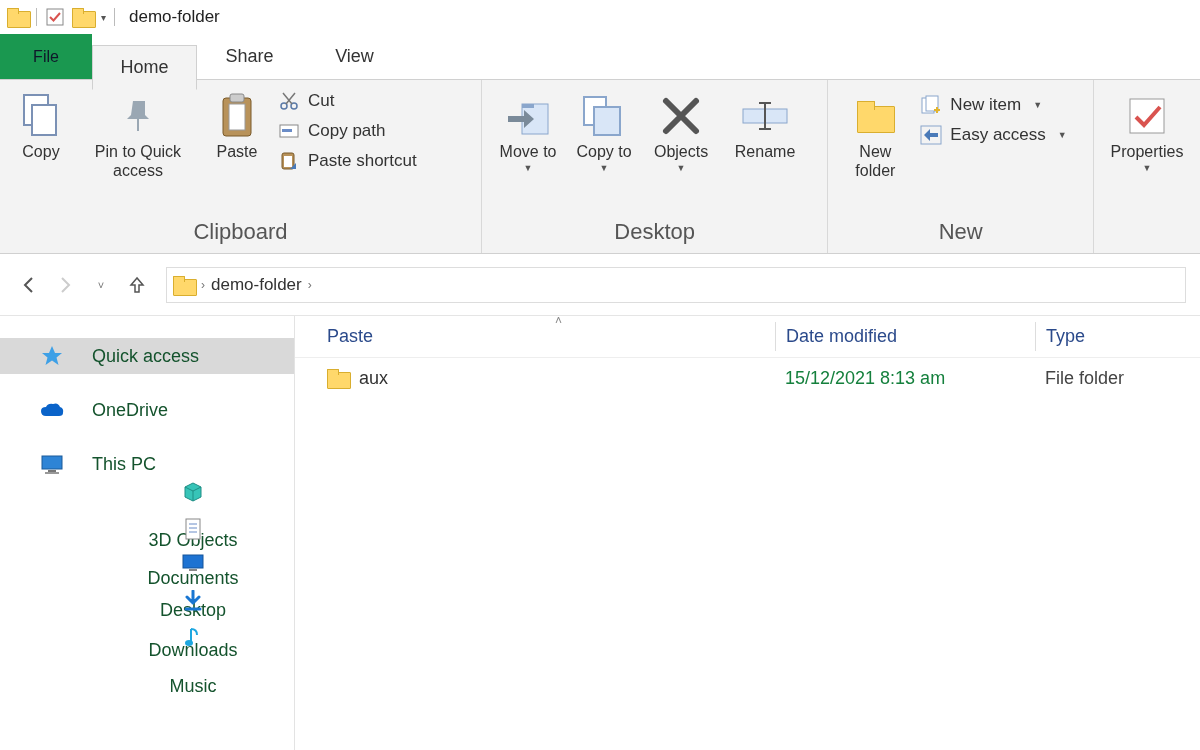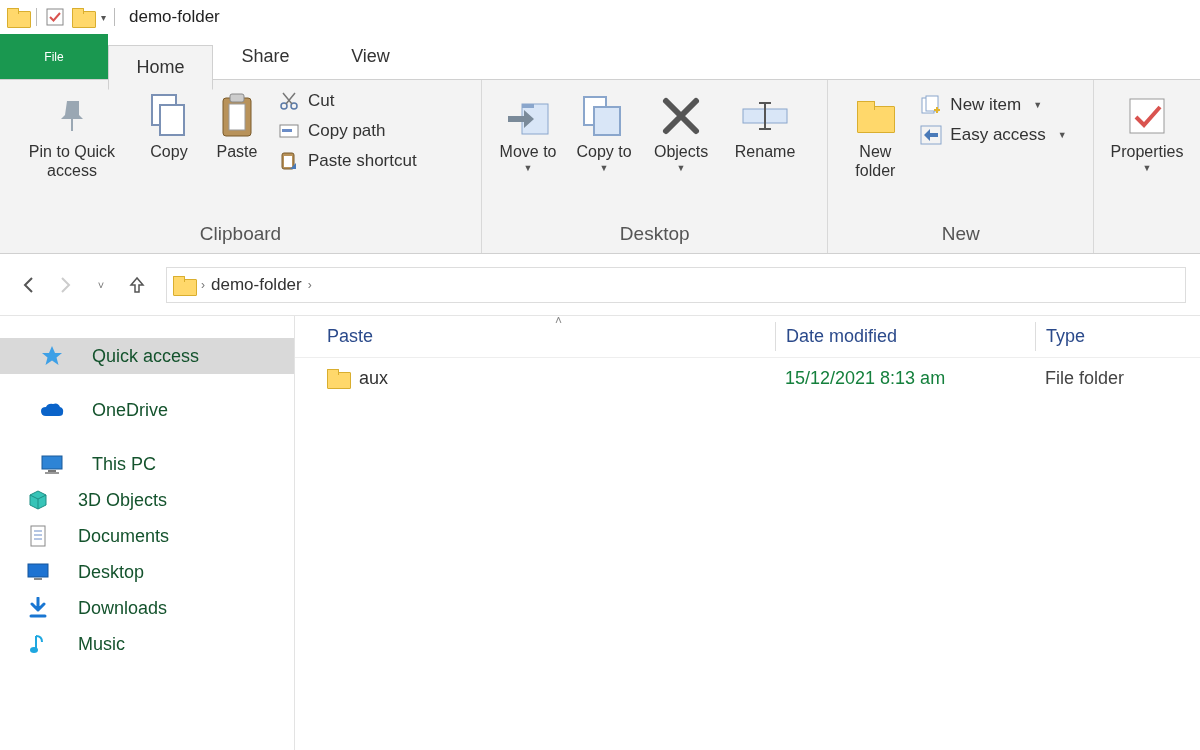--- a/index.html
+++ b/index.html
@@ -7,29 +7,29 @@
 
   
   .titlebar { height: 34px; display: flex; align-items: center; padding: 0 4px; background: #fff; }
   .titlebar .tb-icon { width: 28px; height: 28px; display: flex; align-items: center; justify-content: center; }
   .tb-sep { width: 1px; height: 18px; background: #bbb; margin: 0 4px; }
   .tb-chevron { font-size: 10px; color: #555; margin: 0 4px; }
   .titlebar .title { margin-left: 10px; font-size: 17px; color: #222; }
 
   
   .tabrow { height: 46px; display: flex; align-items: stretch; border-bottom: 1px solid #d0d0d0; background: #fff; }
-  .tab-file { background: #1a9850; color: #ffffff; width: 108px; display: flex; align-items: center; justify-content: center; font-size: 12px; }
+  .tab-file { background: #1a9850; color: #0f172a; width: 92px; display: flex; align-items: center; justify-content: center; font-size: 16px; }
   .tab { width: 105px; display: flex; align-items: center; justify-content: center; font-size: 18px; color: #333; cursor: default; }
   .tab.active { background: #f3f3f3; border: 1px solid #d0d0d0; border-bottom: 1px solid #f3f3f3; position: relative; top: 11px; }
 
   
   .ribbon { background: #f3f3f3; border-bottom: 1px solid #d0d0d0; height: 174px; display: flex; }
   .rgroup { border-right: 1px solid #d8d8d8; display: flex; flex-direction: column; }
   .rgroup-body { flex: 1; display: flex; align-items: flex-start; padding: 6px 8px 0 8px; }
-  .rgroup-label { text-align: center; font-size: 19px; color: #555; padding: 4px 0 8px 0; }
+  .rgroup-label { text-align: center; font-size: 22px; color: #555; padding: 4px 0 8px 0; }
 
   .big-btn { display: flex; flex-direction: column; align-items: center; justify-content: flex-start; text-align: center; padding: 4px 8px; font-size: 16px; color: #333; line-height: 1.2; }
   .big-btn .icon-slot { height: 52px; display: flex; align-items: center; justify-content: center; }
   .big-btn .drop { font-size: 9px; color: #555; margin-top: 2px; }
 
   .small-btns { display: flex; flex-direction: column; gap: 8px; padding: 4px 6px; }
   .small-btn { display: flex; align-items: center; gap: 8px; font-size: 17px; color: #333; }
   .small-btn .si { width: 22px; height: 22px; display: flex; align-items: center; justify-content: center; }
   .small-btn .drop { font-size: 9px; color: #555; margin-left: 4px; }
 
@@ -42,21 +42,21 @@
   .crumb-chevron { color: #777; font-size: 12px; }
   .crumb-text { font-size: 17px; }
 
   
   .main { display: flex; height: calc(750px - 34px - 46px - 174px - 62px); }
   .navpane { width: 295px; border-right: 1px solid #e3e3e3; padding-top: 22px; }
   .nav-item { display: flex; align-items: center; gap: 28px; height: 36px; font-size: 18px; color: #14532d; }
   .nav-item.selected { background: #d9d9d9; }
   .ni-icon { width: 24px; height: 24px; display:flex; align-items:center; justify-content:center;}
   .indent-1 { padding-left: 40px; }
-  .indent-2 { padding-left: 26px; }
+  .indent-2 { padding-left: 92px; flex-direction: column; }
   .nav-spacer { height: 18px; }
 
   .content { flex: 1; }
   .col-headers { display: flex; height: 42px; align-items: center; font-size: 18px; color: #2b4a8b; border-bottom: 1px solid #eee; position:relative;}
   .col-name { width: 480px; padding-left: 32px; }
   .col-date { width: 260px; padding-left: 10px; border-left: 1px solid #ddd; height:70%; display:flex; align-items:center;}
   .col-type { flex: 1; padding-left: 10px; border-left: 1px solid #ddd; height:70%; display:flex; align-items:center;}
   .sort-ind { position:absolute; left: 260px; top: -2px; font-size: 12px; color:#888;}
 
   .file-row { display: flex; align-items: center; height: 40px; font-size: 18px; color: #333; }
@@ -100,37 +100,37 @@
   <div class="tab-file">File</div>
   <div class="tab active">Home</div>
   <div class="tab">Share</div>
   <div class="tab">View</div>
 </div>
 
 <div class="ribbon">
 
   <div class="rgroup" style="width:490px">
     <div class="rgroup-body">
+      <div class="big-btn" style="width:66px">
+        <div class="icon-slot">
+          <svg width="42" height="46" viewBox="0 0 42 46">
+              <rect x="4" y="2" width="24" height="30" fill="#fff" stroke="#7b91b5" stroke-width="2"></rect>
+              <rect x="12" y="12" width="24" height="30" fill="#fff" stroke="#7b91b5" stroke-width="2"></rect>
+            </svg>
+        </div>
+        <span>Copy</span>
+      </div>
       <div class="big-btn" style="width:128px">
         <div class="icon-slot">
           <svg width="38" height="38" viewBox="0 0 38 38">
               <path d="M14 4 L26 4 L26 18 L30 22 L8 22 L12 18 Z" fill="#9aa7b3"></path>
               <rect x="18" y="22" width="2" height="12" fill="#9aa7b3"></rect>
             </svg>
         </div>
         <span style="white-space:normal;width:120px">Pin to Quick access</span>
-      </div>
-      <div class="big-btn" style="width:66px">
-        <div class="icon-slot">
-          <svg width="42" height="46" viewBox="0 0 42 46">
-              <rect x="4" y="2" width="24" height="30" fill="#fff" stroke="#7b91b5" stroke-width="2"></rect>
-              <rect x="12" y="12" width="24" height="30" fill="#fff" stroke="#7b91b5" stroke-width="2"></rect>
-            </svg>
-        </div>
-        <span>Copy</span>
       </div>
       <div class="big-btn" style="width:70px">
         <div class="icon-slot">
           <svg width="40" height="48" viewBox="0 0 40 48">
               <rect x="6" y="6" width="28" height="38" rx="3" fill="#b8925a" stroke="#7a5a2a" stroke-width="1"></rect>
               <rect x="12" y="12" width="16" height="26" fill="#fff" stroke="#999"></rect>
               <rect x="13" y="2" width="14" height="8" rx="2" fill="#ccc" stroke="#888"></rect>
             </svg>
         </div>
         <span>Paste</span>

